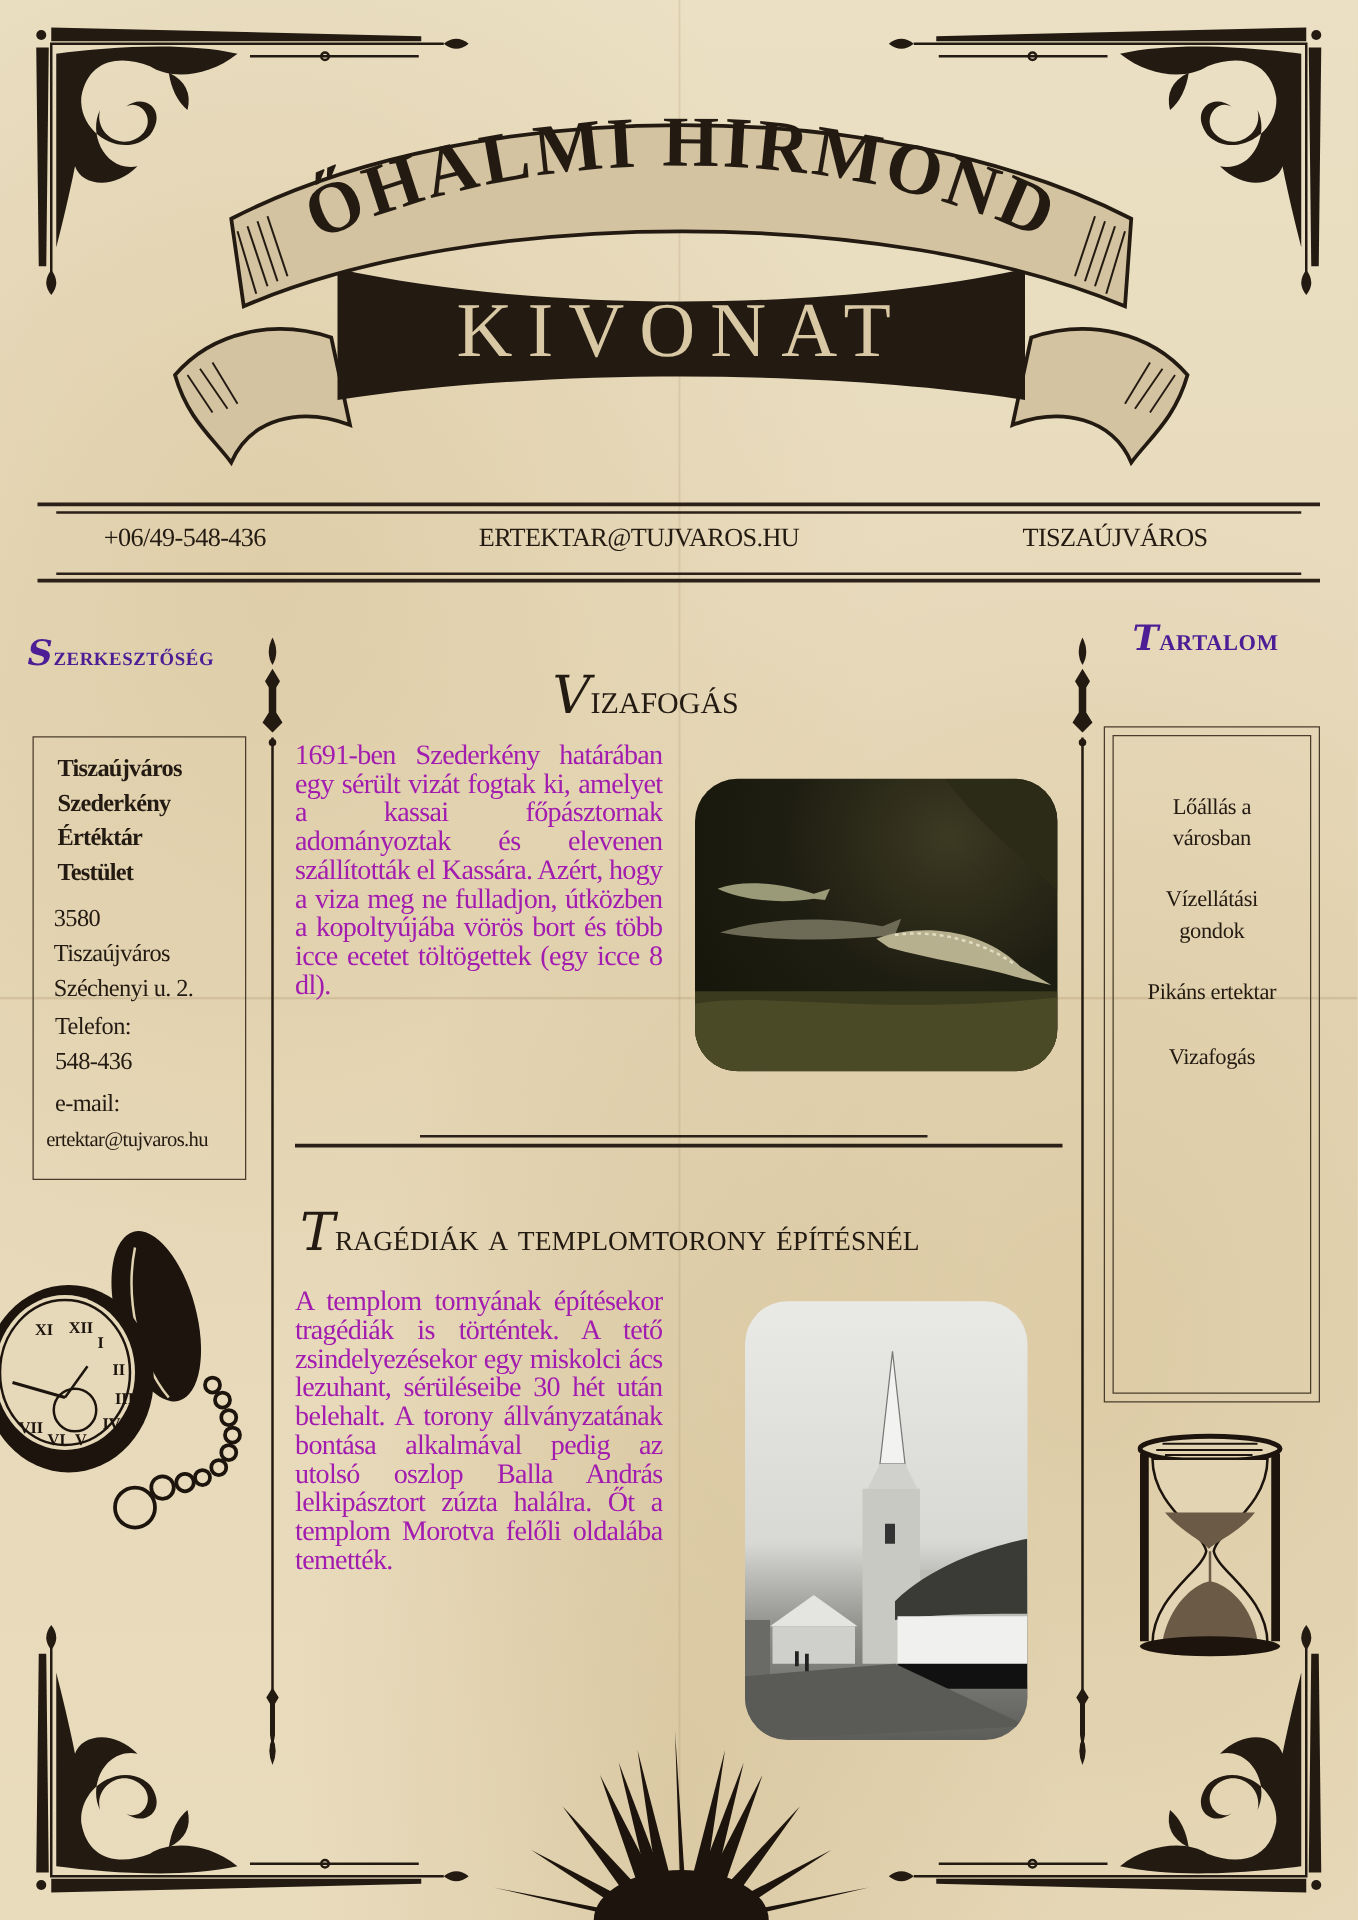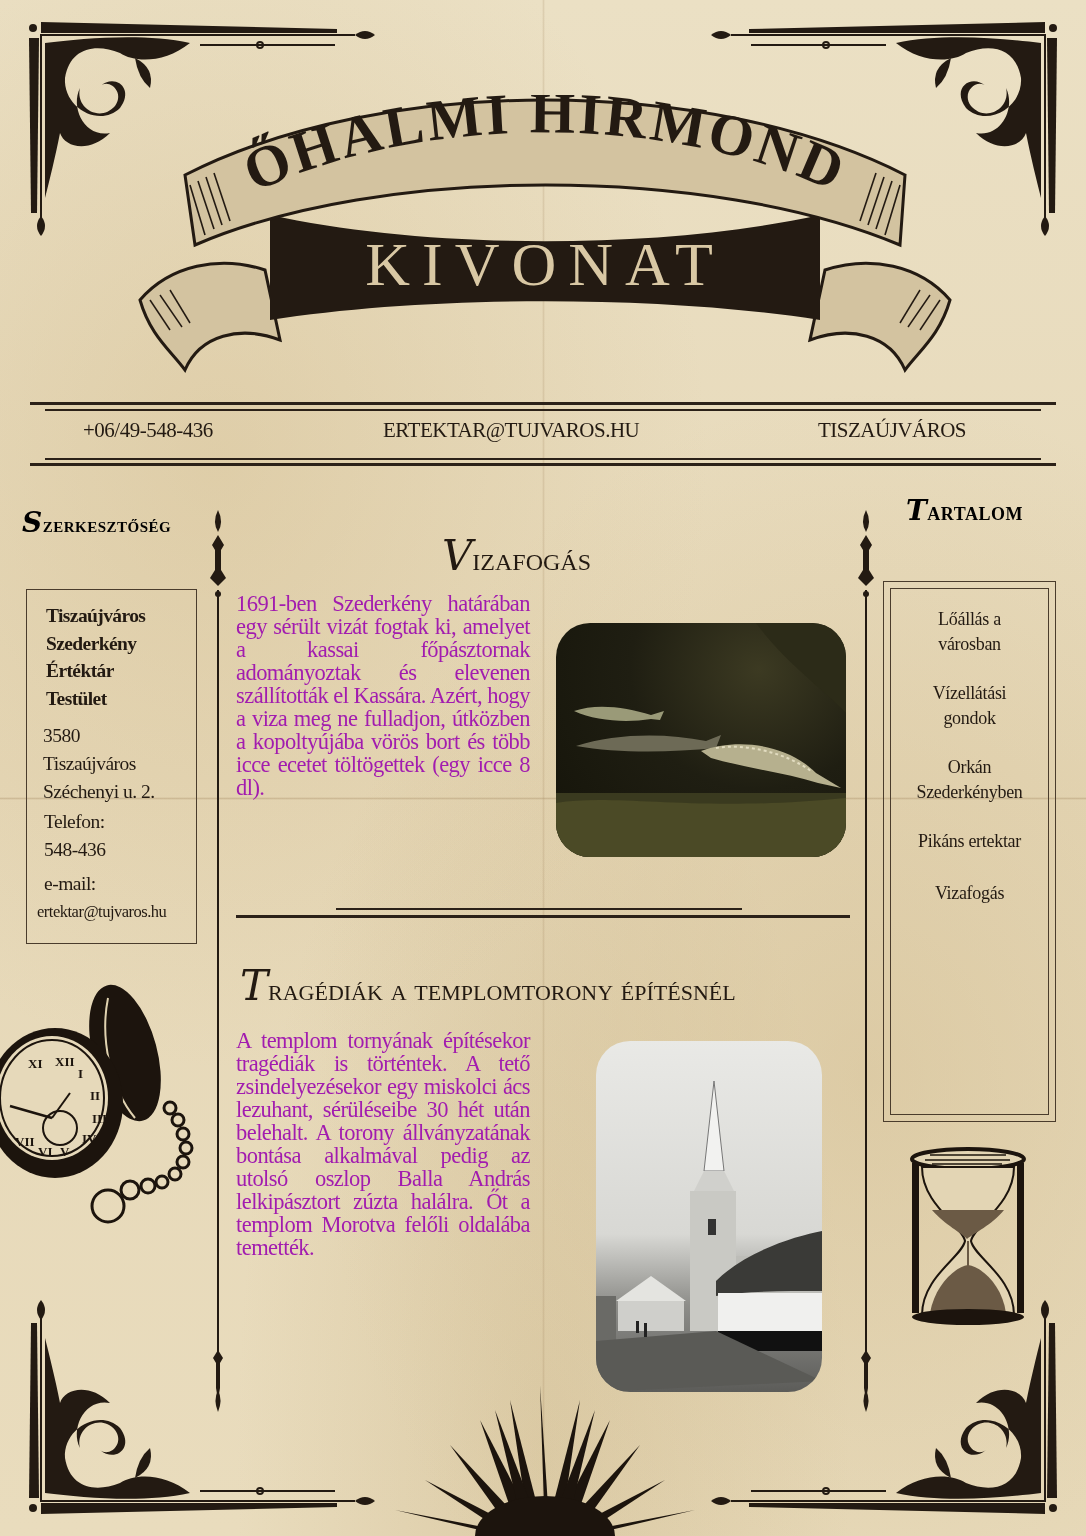--- a/index.html
+++ b/index.html
@@ -23,33 +23,33 @@
 
   
   .masthead-title { font-family: "Liberation Serif", serif; font-weight: bold; letter-spacing: 3px; font-size: 58px; fill: #231a12; }
   .masthead-sub { font-family: "Liberation Serif", serif; font-size: 62px; letter-spacing: 12px; fill: #d9c8a4; }
 
   
   .bar-line { position: absolute; background: #2b2118; }
   .contact { position: absolute; top: 418px; font-size: 21px; letter-spacing: -0.5px; color: #231a12; white-space: nowrap; }
 
   
-  .side-heading { position: absolute; font-size: 22px; font-weight: bold; letter-spacing: 0.5px; color: #000000; white-space: nowrap; font-variant: small-caps; }
+  .side-heading { position: absolute; font-size: 22px; font-weight: bold; letter-spacing: 0.5px; color: #4c1d95; white-space: nowrap; font-variant: small-caps; }
   .side-heading .cap { font-family: "DejaVu Serif", serif; font-style: italic; font-size: 28px; font-weight: bold; }
 
   
   .editorial-box { position: absolute; left: 26px; top: 589px; width: 171px; height: 355px; border: 1.5px solid #4a3c2c; padding: 12px 6px 0 19px; }
   .editorial-box .org { font-weight: bold; font-size: 19.5px; line-height: 27.5px; letter-spacing: -0.6px; }
   .editorial-box .line { font-size: 19.5px; line-height: 28px; letter-spacing: -0.5px; }
   .editorial-box .gap { height: 10px; }
   .editorial-box .email { font-size: 16.5px; letter-spacing: -0.5px; margin-left: -9px; margin-top: 4px; white-space: nowrap; }
 
   
   .toc-outer { position: absolute; left: 883px; top: 581px; width: 173px; height: 541px; border: 1.5px solid #4a3c2c; }
-  .toc-inner { position: absolute; left: 6px; top: 6px; right: 6px; bottom: 6px; border: 1.5px solid #4a3c2c; padding-top: 18px; }
+  .toc-inner { position: absolute; left: 6px; top: 6px; right: 6px; bottom: 6px; border: 1.5px solid #4a3c2c; padding-top: 44px; }
   .toc-item { display: block; text-align: center; font-size: 18px; line-height: 25px; color: #231a12; letter-spacing: -0.3px; text-decoration: none; margin-bottom: 24px; }
 
   
   .article-title { position: absolute; font-size: 34px; letter-spacing: 0px; color: #231a12; white-space: nowrap; font-variant: small-caps; }
   .article-title .cap { font-family: "DejaVu Serif", serif; font-style: italic; font-size: 42px; }
   .article-body { position: absolute; font-size: 22.5px; line-height: 23px; text-align: justify; letter-spacing: -0.55px; color: #a21caf; }
   .photo { position: absolute; border-radius: 34px; overflow: hidden; }
 
   .rule { position: absolute; background: #2b2118; }
 </style>
@@ -235,23 +235,20 @@
 </div>
 
 <div class="toc-outer">
   <div class="toc-inner">
     <a class="toc-item">
       <span>Lőállás a</span><br><span>városban</span>
     </a>
     <a class="toc-item">
       <span>Vízellátási</span><br><span>gondok</span>
     </a>
-    <a class="toc-item">
-      <span>Orkán</span><br><span>Szederkényben</span>
-    </a>
     <a class="toc-item" style="margin-bottom:27px">
       <span>Pikáns ertektar</span>
     </a>
     <a class="toc-item" style="margin-bottom:30px">
       <span>Vizafogás</span>
     </a>
   </div>
 </div>
 
 <svg class="abs" style="left:910px;top:1145px" width="120" height="185" viewBox="0 0 120 185">

